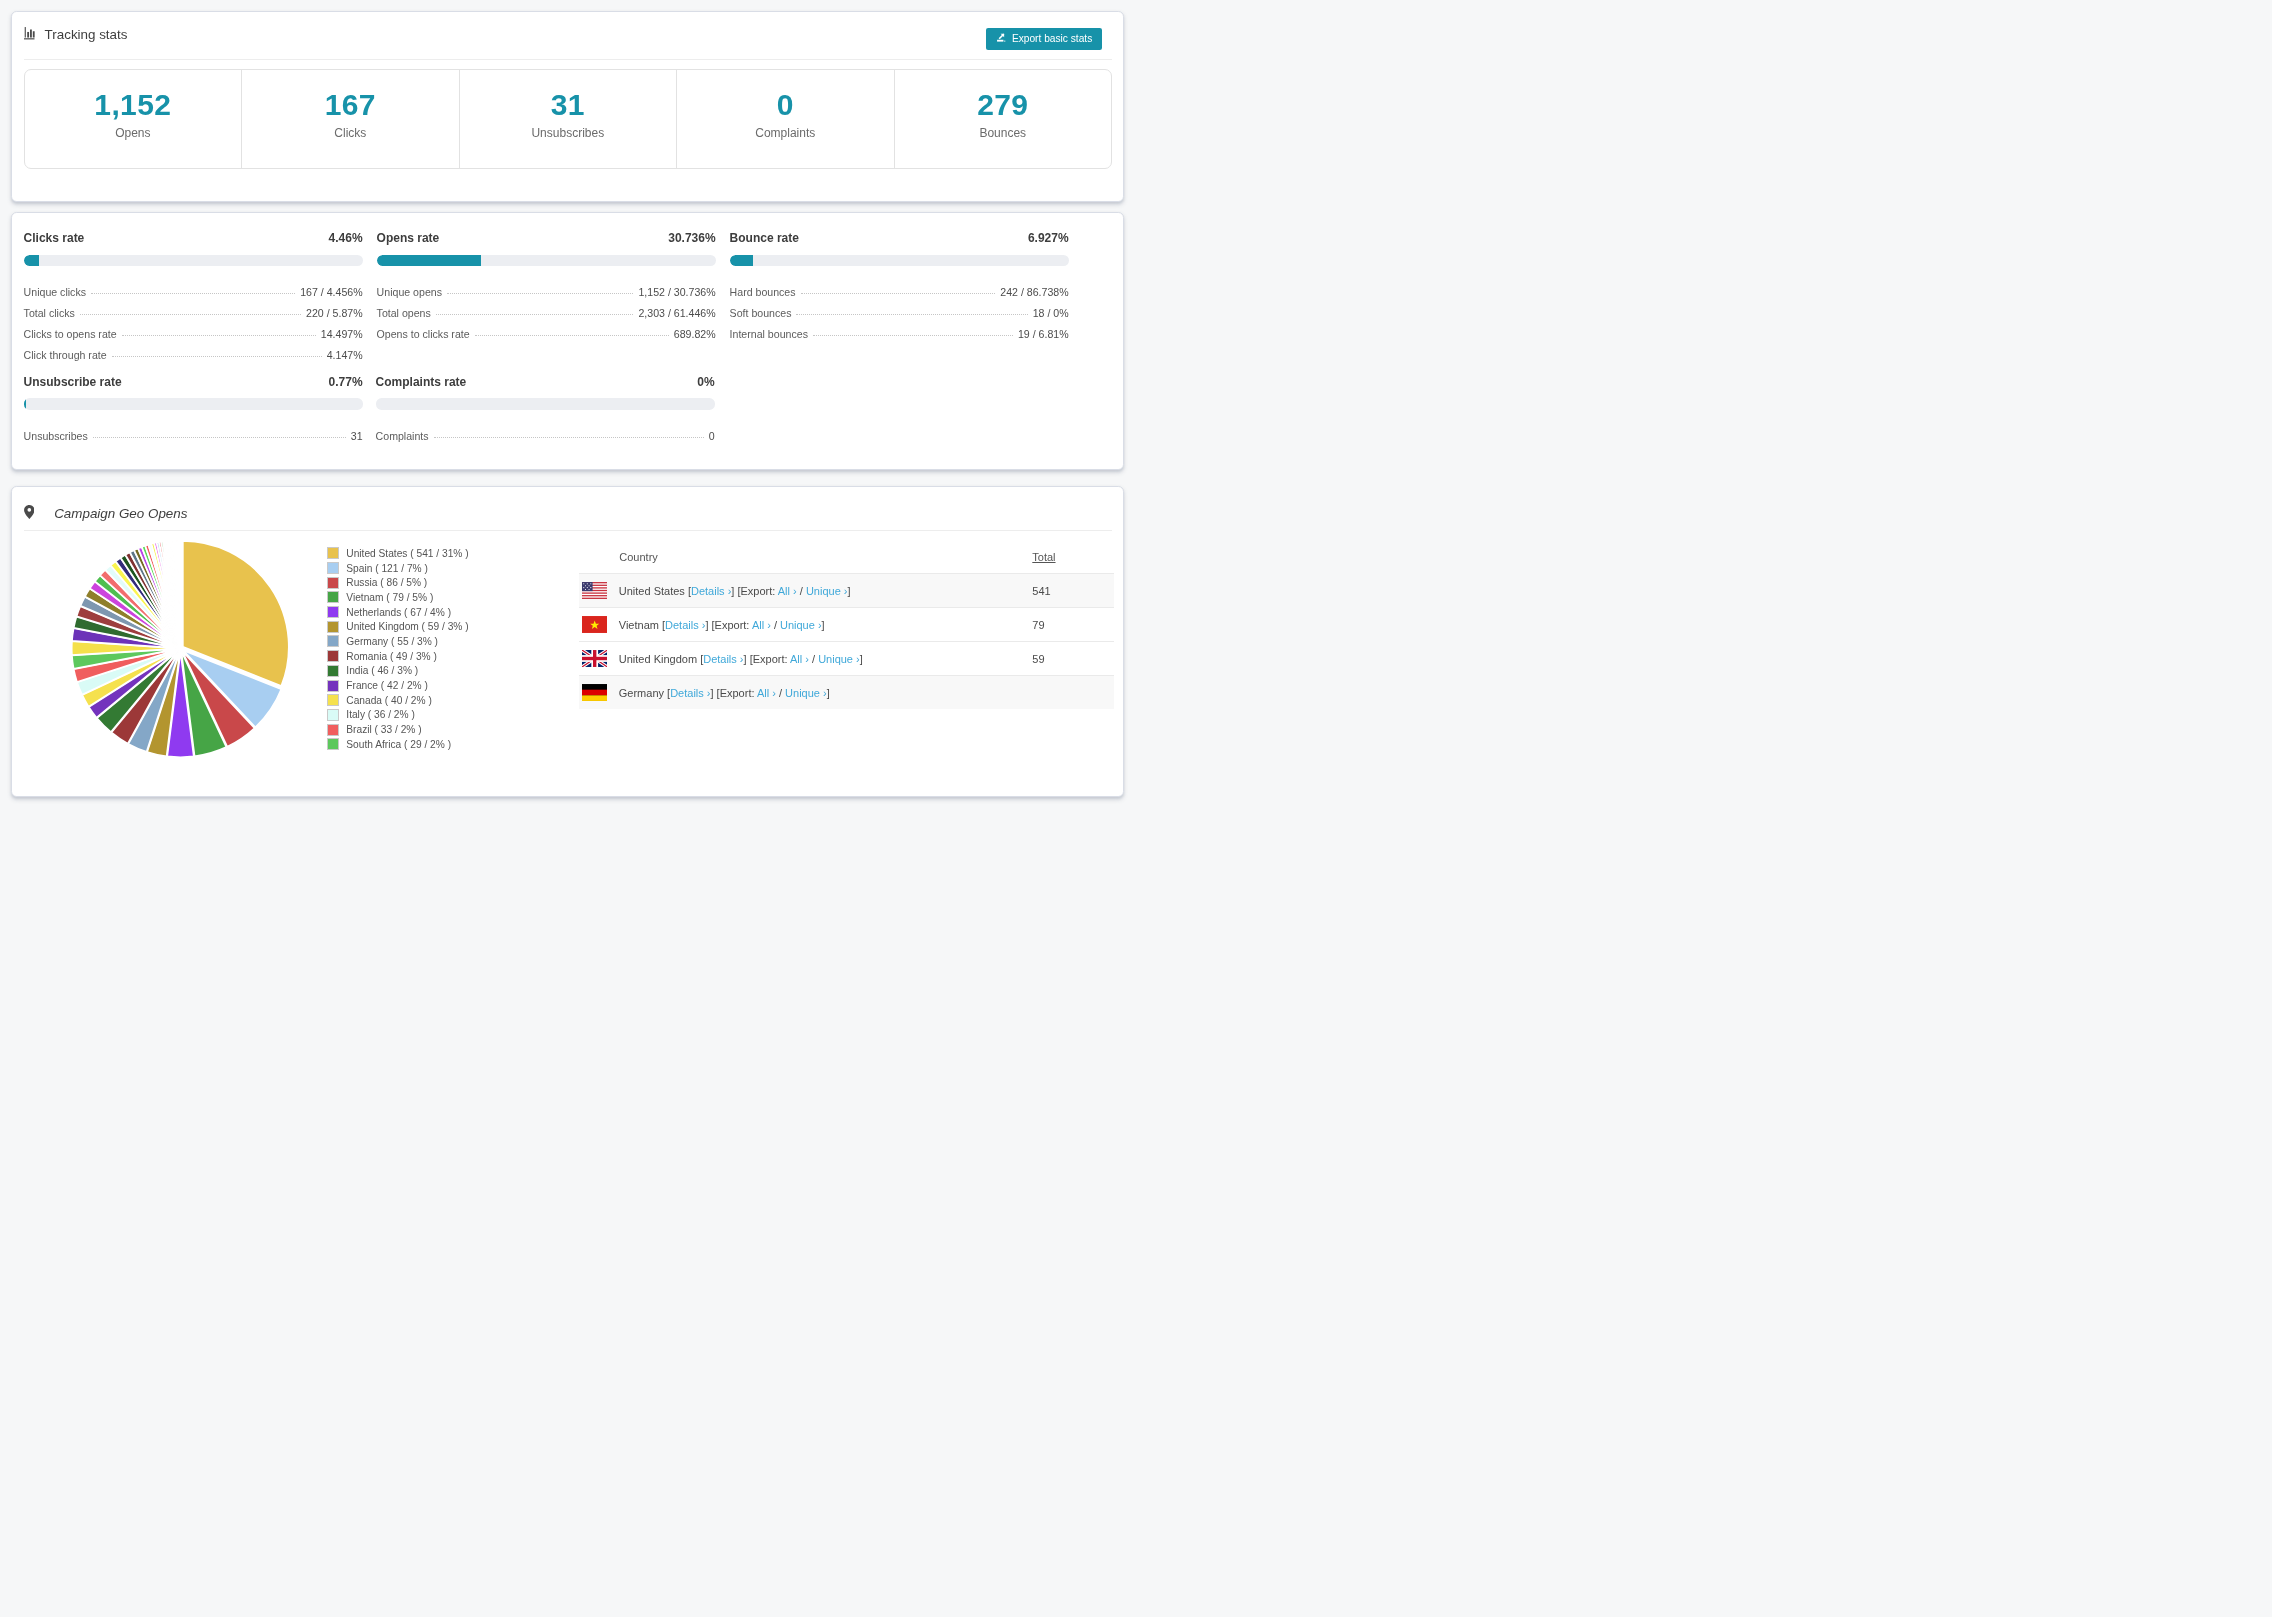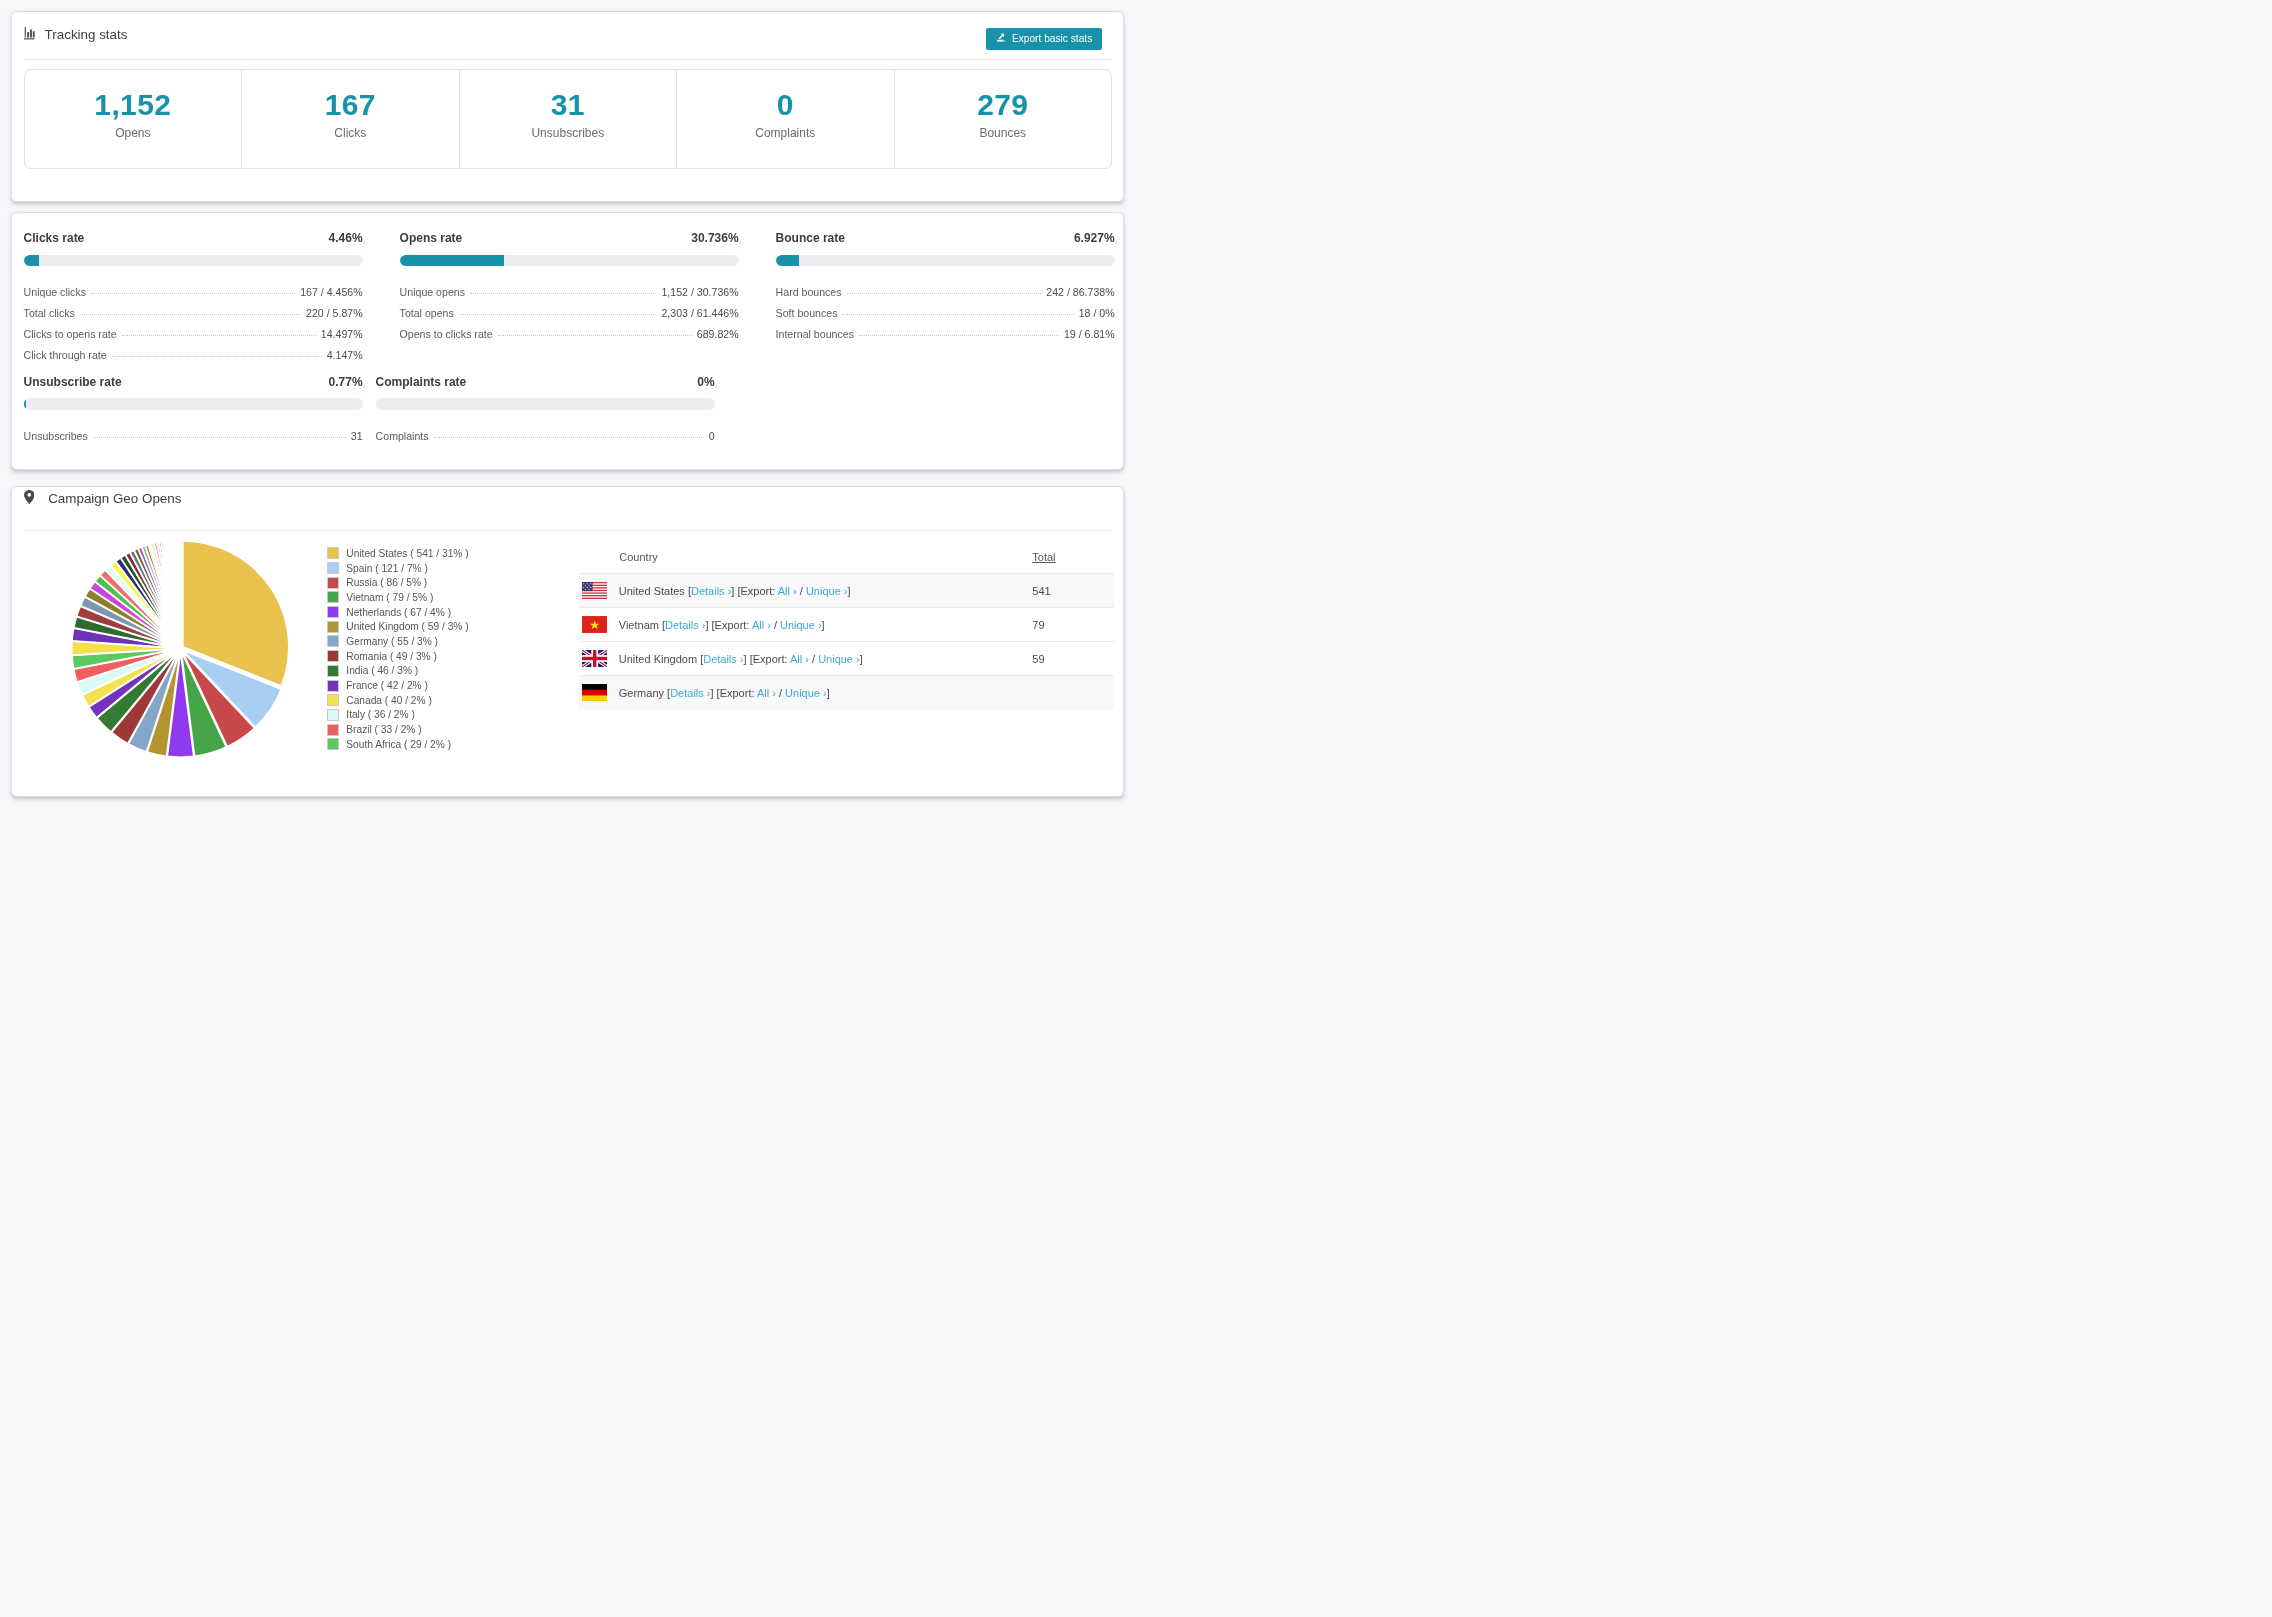--- a/index.html
+++ b/index.html
@@ -15,35 +15,35 @@
   .export-btn{position:absolute;right:21px;top:16px;height:22px;background:#1792a9;color:#fff;
               border:none;border-radius:2.1px;display:flex;align-items:center;gap:5.6px;padding:0 10px;
               font-size:10.2px;font-family:"Liberation Sans",sans-serif;cursor:pointer;}
   .stats-row{margin:9.2px 11.3px 0 11.3px;height:98px;border:0.7px solid #e2e2e2;border-radius:7px;display:flex;}
   .stat-cell{flex:1;text-align:center;}
   .stat-cell + .stat-cell{border-left:0.7px solid #e2e2e2;}
   .stat-value{margin-top:18.4px;font-size:30px;font-weight:bold;color:#1792a9;letter-spacing:0.4px;}
   .stat-label{margin-top:4.2px;font-size:12px;color:#6b6b6b;}
   
   #card-rates{left:11.3px;top:212px;width:1113px;height:258px;}
-  .rates-grid{display:grid;grid-template-columns:repeat(3,339px);column-gap:37px;padding:18.4px 0 0 11.3px;}
+  .rates-grid{display:grid;grid-template-columns:repeat(3,339px);column-gap:14px;padding:18.4px 0 0 11.3px;}
   .rates-grid2{display:grid;grid-template-columns:repeat(2,339px);column-gap:13px;padding:14px 0 0 11.3px;}
   .rate-head{display:flex;justify-content:space-between;align-items:baseline;}
   .rate-title{font-size:12px;font-weight:bold;color:#3d3d3d;}
   .rate-value{font-size:12px;font-weight:bold;color:#3d3d3d;}
   .bar{margin-top:9.2px;height:11.3px;background:#eceef2;border-radius:5.6px;overflow:hidden;}
   .bar-fill{height:100%;background:#1792a9;border-radius:5.6px 0 0 5.6px;}
   .r-rows{margin-top:11.3px;}
   .r-row{display:flex;align-items:flex-end;height:21px;font-size:10.6px;}
   .r-label{color:#5c5c5c;white-space:nowrap;}
   .r-dots{flex:1;border-bottom:1.4px dotted #c6c6c6;margin:0 5px 4.2px 5px;}
   .r-value{color:#4c4c4c;white-space:nowrap;}
   
   #card-geo{left:11.3px;top:486px;width:1113px;height:311px;overflow:hidden;}
-  .geo-head{position:absolute;left:11.3px;top:3px;display:flex;align-items:center;gap:14px;}
+  .geo-head{position:absolute;left:11.3px;top:18px;display:flex;align-items:center;gap:20px;font-style:italic;}
   .geo-title{font-size:13.4px;color:#3e3e3e;}
   #geo-divider{position:absolute;left:11.3px;right:11.3px;top:43px;border-top:0.7px solid #ededed;}
   #pie-wrap{position:absolute;left:59px;top:52px;width:219px;height:219px;}
   .legend{position:absolute;left:315px;top:59px;}
   .legend-item{display:flex;align-items:center;height:14.7px;font-size:10.2px;color:#555;cursor:pointer;}
   .swatch{width:10px;height:10px;border:0.7px solid #c9c9c9;margin-right:7px;flex:0 0 auto;}
   .geo-table{position:absolute;left:567px;top:54px;width:535px;}
   .geo-thead{display:flex;align-items:center;height:32px;font-size:11px;color:#555;}
   .th-country{flex:1;padding-left:40px;}
   .th-total{width:82px;text-decoration:underline;}

